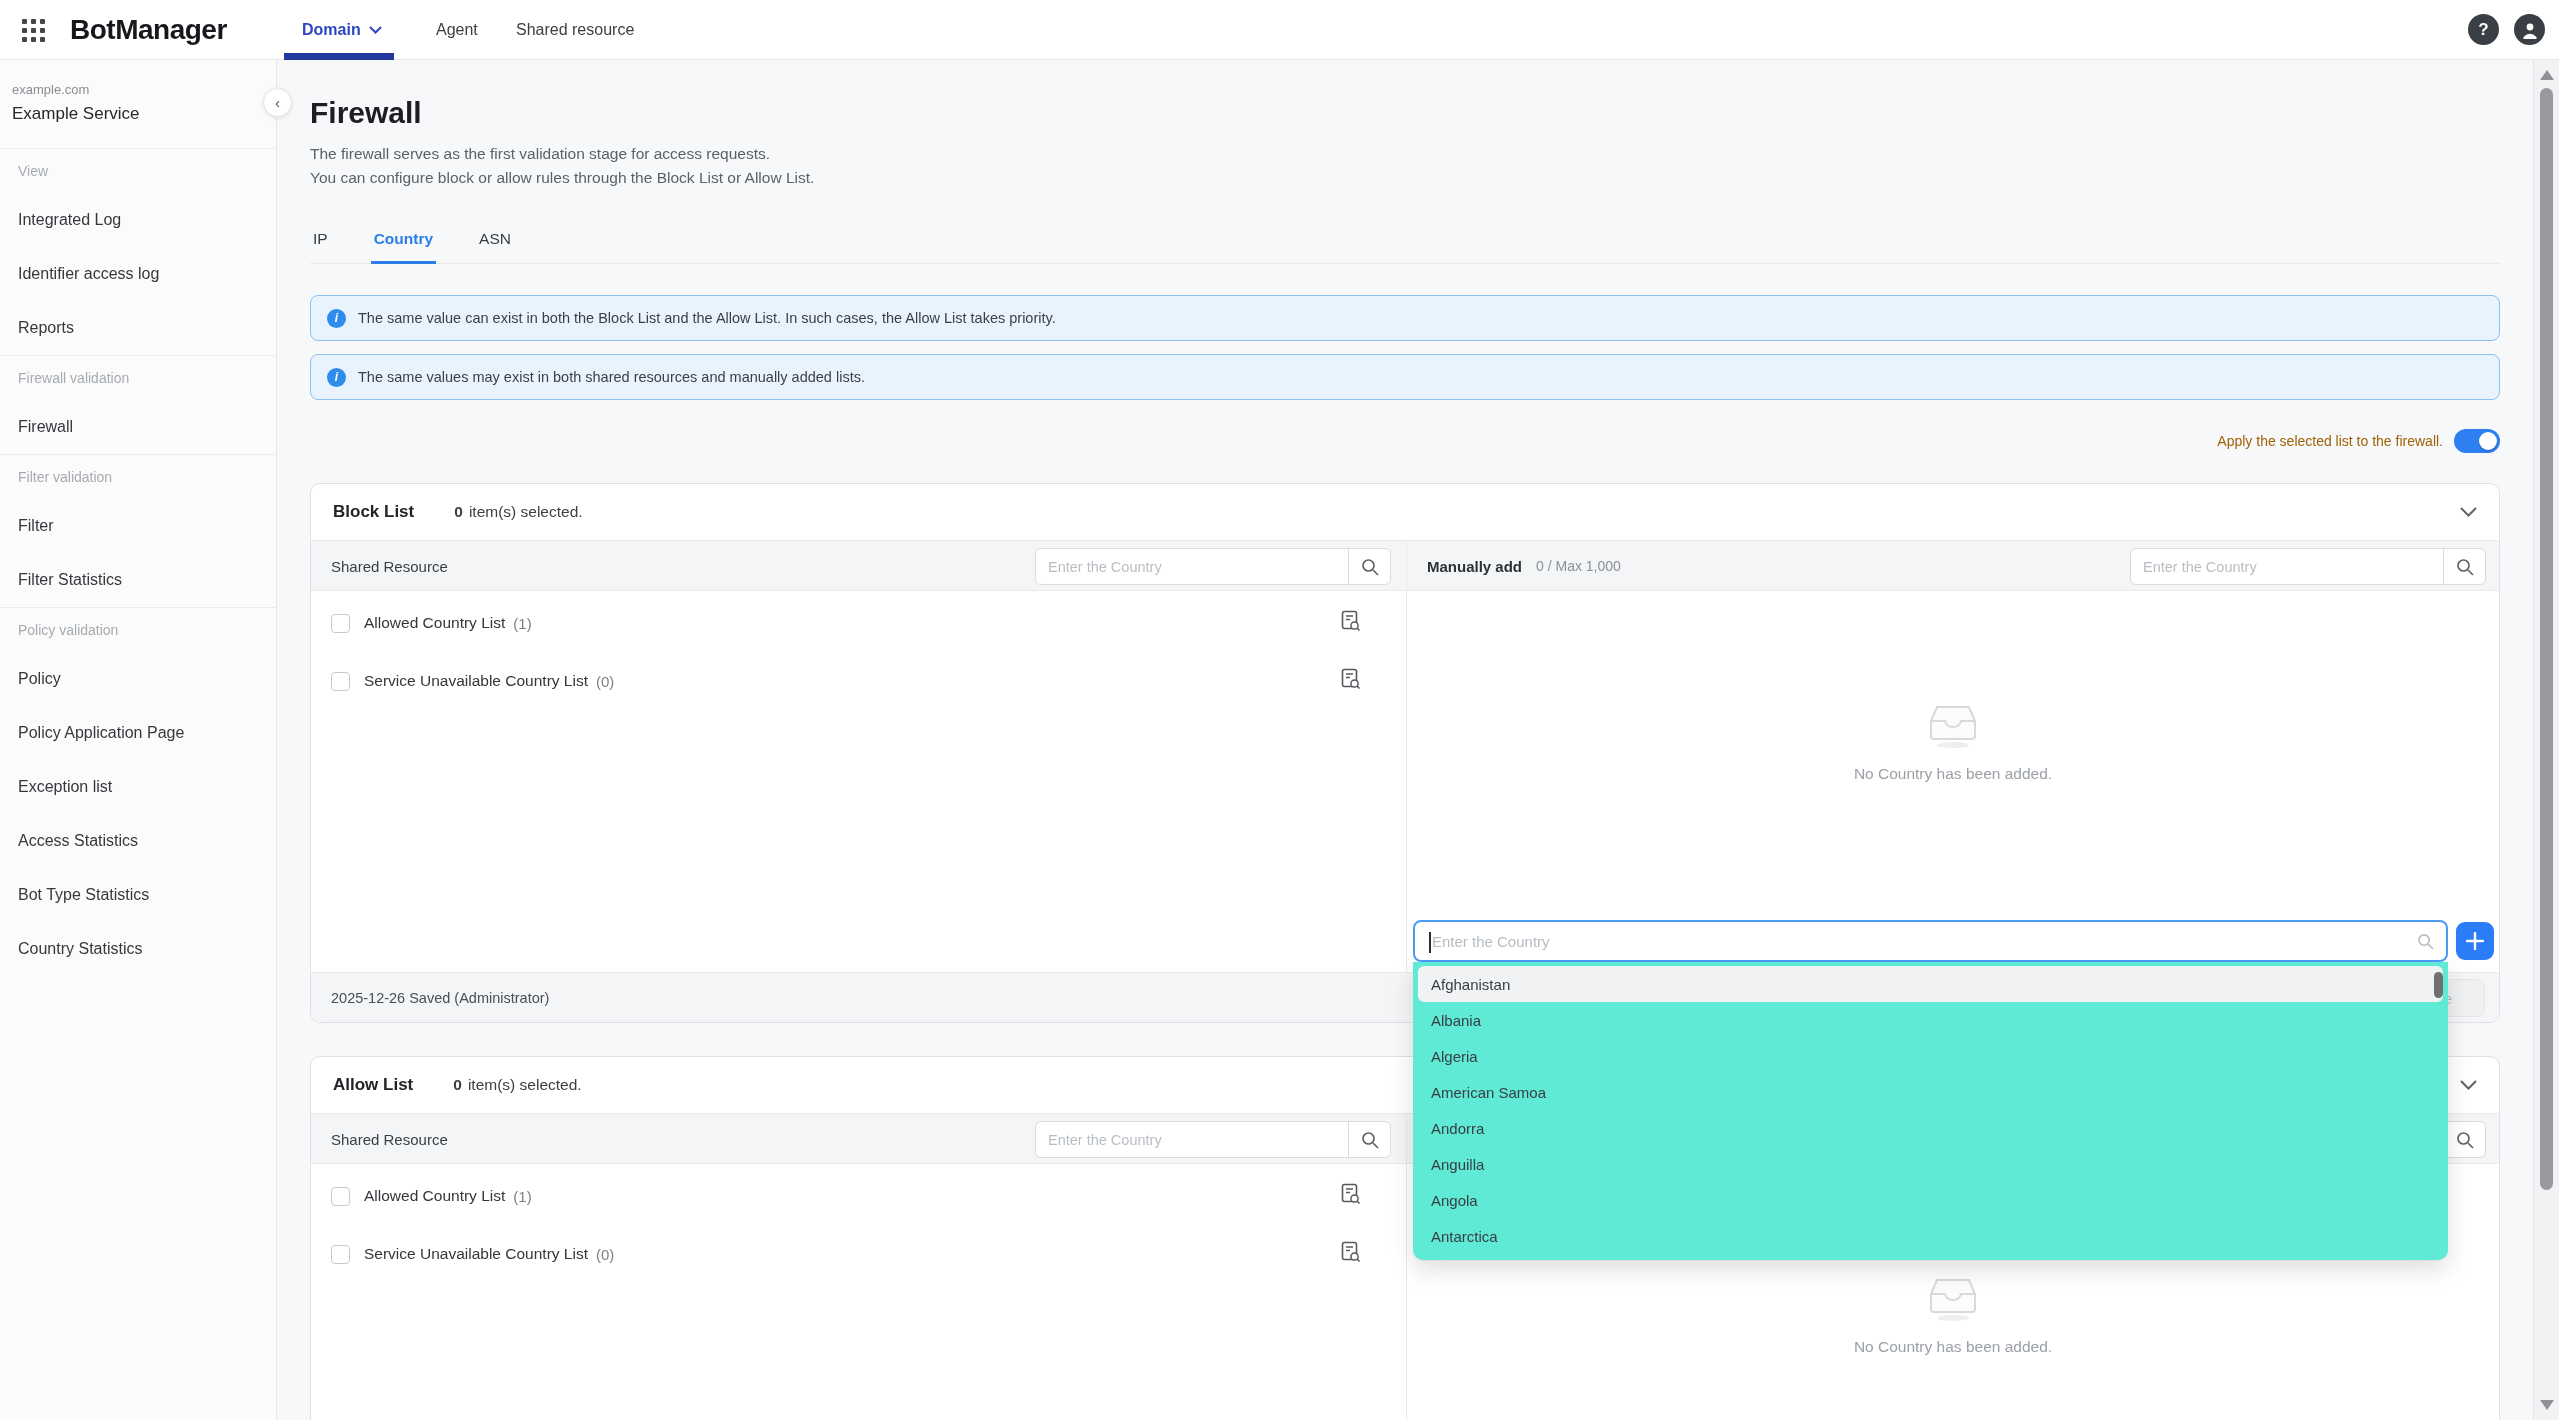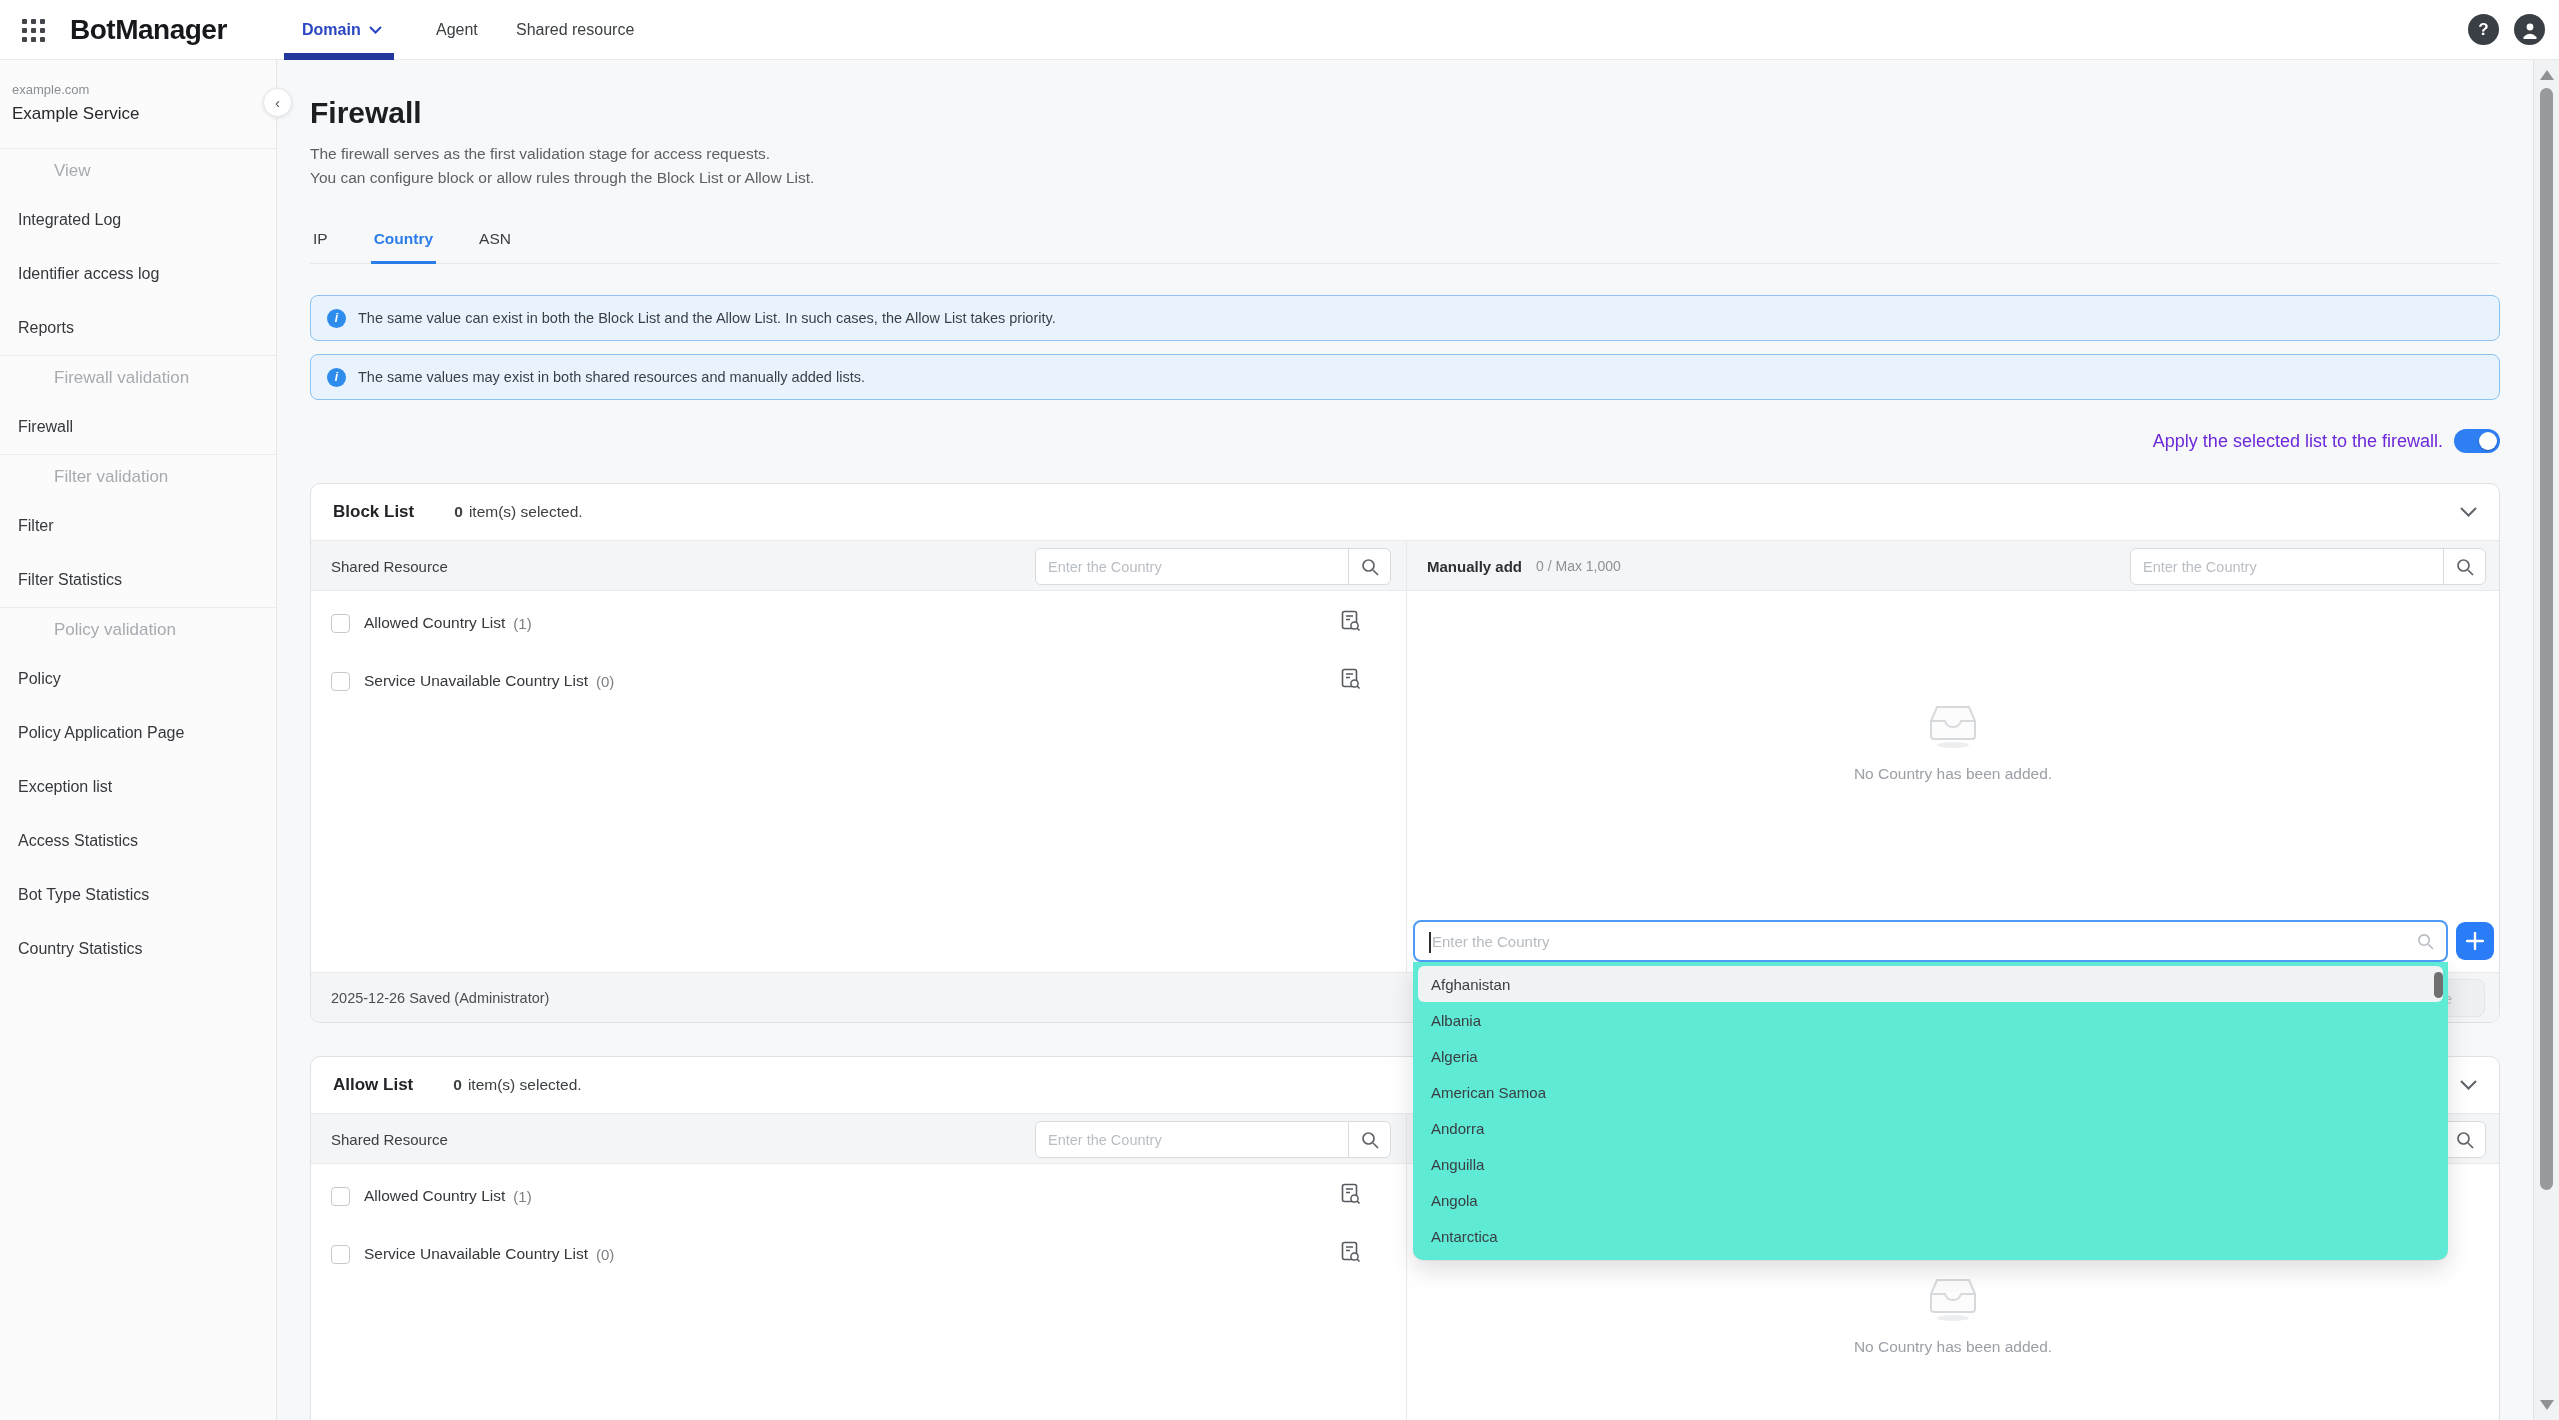--- a/index.html
+++ b/index.html
@@ -18,39 +18,39 @@
   .icon-circle { position:absolute; top:14px; width:31px; height:31px; border-radius:50%; background:#3a3f45; color:#fff; display:flex; align-items:center; justify-content:center; cursor:pointer; }
   .icon-circle span { font-size:17px; font-weight:700; }
 
   
   .sidebar { position:absolute; top:60px; left:0; width:277px; height:1360px; background:#fbfbfc; border-right:1px solid #e4e6e8; z-index:30; }
   .side-top { padding:22px 18px 24px 12px; }
   .side-domain { font-size:13px; color:#8a8f94; }
   .side-service { margin-top:7px; font-size:17px; color:#26282b; }
   .side-hr { border-top:1px solid #eaebed; }
   .side-group { padding:0 18px; }
-  .side-title { height:44px; display:flex; align-items:center; font-size:17px; color:#a6abb0;margin-left:36px; }
+  .side-title { height:44px; display:flex; align-items:center; font-size:14px; color:#a6abb0; }
   .side-item { height:54px; display:flex; align-items:center; font-size:16px; color:#35383c; cursor:pointer; }
   .collapse-btn { position:absolute; left:263px; top:88px; width:29px; height:29px; border-radius:50%; background:#fff; border:1px solid #e5e6e8; box-shadow:0 1px 4px rgba(0,0,0,.10); display:flex; align-items:center; justify-content:center; color:#4a4e52; font-size:15px; cursor:pointer; z-index:35; }
 
   
   .main { position:absolute; top:60px; left:277px; width:2256px; height:1360px; background:#f7f8f9; }
   .page-title { position:absolute; left:310px; top:96px; font-size:30px; font-weight:700; color:#1c1e21; }
   .page-desc { position:absolute; left:310px; top:142px; font-size:15.5px; line-height:23.5px; color:#5c6166; }
   .tabs { position:absolute; left:310px; top:222px; width:2190px; border-bottom:1px solid #e7e9eb; display:flex; gap:40px; }
   .tab { position:relative; padding:8px 3px 15px 3px; font-size:15.5px; color:#3a3e43; cursor:pointer; }
   .tab.active { color:#2b7de9; font-weight:600; }
   .tab.active::after { content:""; position:absolute; left:0; right:0; bottom:-1px; height:3px; background:#2b7de9; }
 
   .notice { position:absolute; left:310px; width:2190px; height:46px; background:#e9f3fd; border:1px solid #8cc2f0; border-radius:8px; display:flex; align-items:center; padding:0 16px; }
   .info-dot { width:19px; height:19px; border-radius:50%; background:#2e8ced; color:#fff; display:flex; align-items:center; justify-content:center; font-size:12px; font-weight:700; font-style:italic; flex:0 0 auto; }
   .notice-text { margin-left:12px; font-size:14.5px; color:#3b3f44; }
 
   .toggle-row { position:absolute; top:429px; right:59px; display:flex; align-items:center; gap:11px; }
-  .toggle-label { font-size:18px; color:#6d28d9; }
+  .toggle-label { font-size:14px; color:#a16207; }
   .toggle { width:46px; height:24px; border-radius:12px; background:#2e7ff2; position:relative; cursor:pointer; }
   .toggle .knob { position:absolute; right:3px; top:3px; width:18px; height:18px; border-radius:50%; background:#fff; box-shadow:0 1px 2px rgba(0,0,0,.25); }
 
   
   .card { position:absolute; left:310px; width:2190px; background:#fff; border:1px solid #dfe1e4; border-radius:10px; }
   .card-head { height:56px; display:flex; align-items:center; padding:0 22px; }
   .card-title { font-size:17px; font-weight:700; color:#222428; }
   .card-count { margin-left:40px; font-size:15.5px; color:#3c4043; }
   .card-count b { font-weight:700; margin-right:6px; }
   .chev { margin-left:auto; cursor:pointer; display:flex; align-items:center; }

